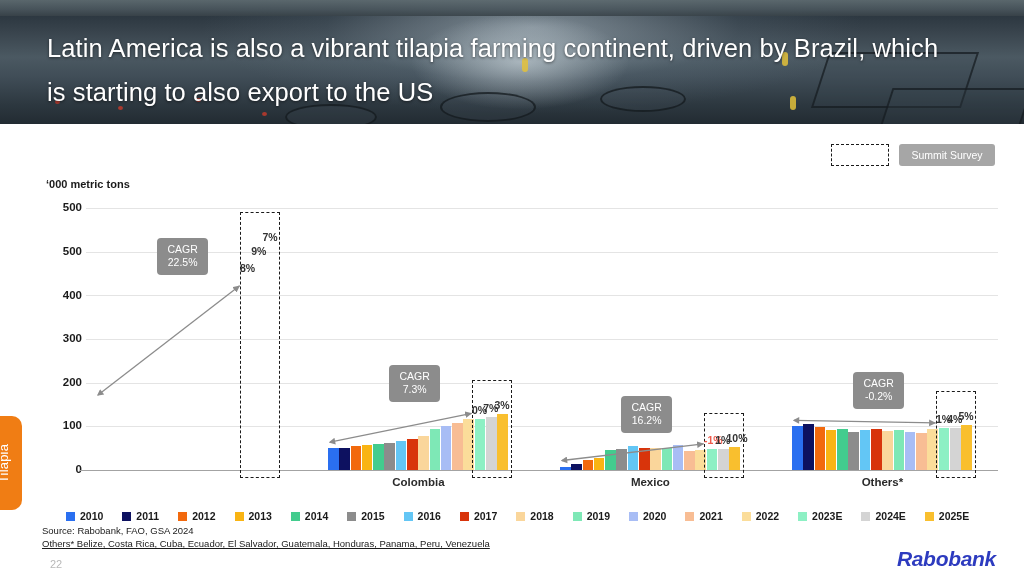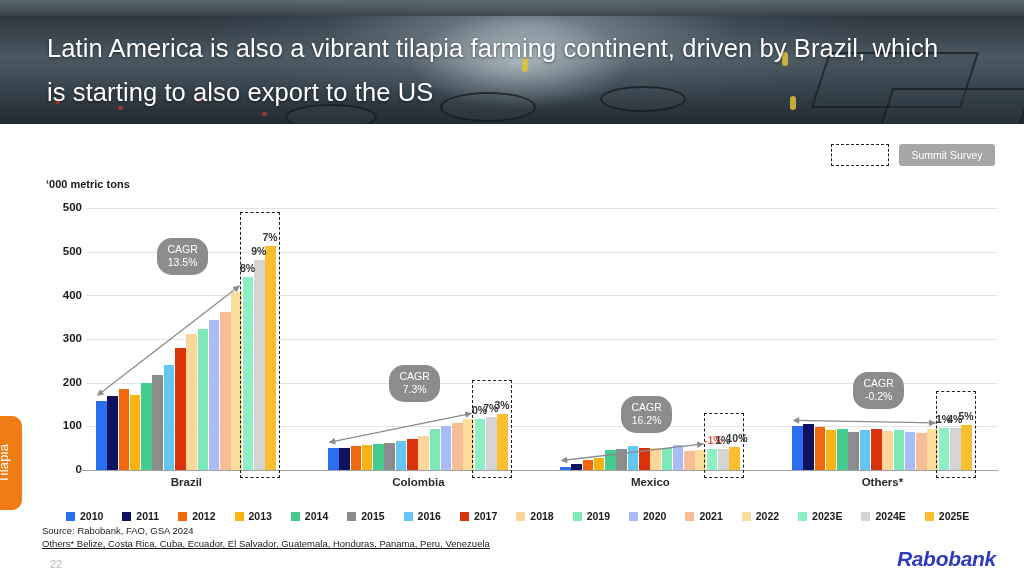--- a/index.html
+++ b/index.html
@@ -110,21 +110,21 @@
     pointer-events:none;
   }
   .pct {
     position:absolute; font-size:10.5px; font-weight:bold; color:#333;
     white-space:nowrap;
   }
   .pct.neg { color:#f05a4b; }
 
   
   .cagr {
-    position:absolute; background:#8c8c8c; border-radius:15px;
+    position:absolute; background:#8c8c8c; border-radius:4px;
     color:#ffffff; text-align:center; padding:5px 10px 6px;
     font-size:10.5px; line-height:13px;
   }
   .arrow-svg { position:absolute; overflow:visible; }
 
   
   .legend {
     position:absolute; left:66px; top:509px; width:944px; height:14px;
     display:flex; align-items:center;
   }
@@ -197,48 +197,27 @@
     </div>
 
   <div class="plot" id="plot">
     <div class="axis-base"></div>
   <div class="gridline" style="top: 218.333px;"></div>
       <div class="gridline" style="top: 174.667px;"></div>
       <div class="gridline" style="top: 131px;"></div>
       <div class="gridline" style="top: 87.3333px;"></div>
       <div class="gridline" style="top: 43.6667px;"></div>
       <div class="gridline" style="top: 0px;"></div>
-      <div class="group" style="left: 10px; width: 180.8px;">
-        <div class="bars" style="width: 180.8px;">
-          <div class="bar" title="2010: 158" style="height: 68.9933px; background: rgb(42, 111, 240);"></div>
-          <div class="bar" title="2011: 170" style="height: 74.2333px; background: rgb(13, 17, 96);"></div>
-          <div class="bar" title="2012: 185" style="height: 80.7833px; background: rgb(242, 105, 13);"></div>
-          <div class="bar" title="2013: 172" style="height: 75.1067px; background: rgb(249, 180, 19);"></div>
-          <div class="bar" title="2014: 200" style="height: 87.3333px; background: rgb(67, 204, 142);"></div>
-          <div class="bar" title="2015: 218" style="height: 95.1933px; background: rgb(140, 140, 140);"></div>
-          <div class="bar" title="2016: 240" style="height: 104.8px; background: rgb(99, 198, 245);"></div>
-          <div class="bar" title="2017: 280" style="height: 122.267px; background: rgb(216, 52, 11);"></div>
-          <div class="bar" title="2018: 312" style="height: 136.24px; background: rgb(250, 214, 155);"></div>
-          <div class="bar" title="2019: 322" style="height: 140.607px; background: rgb(126, 232, 182);"></div>
-          <div class="bar" title="2020: 343" style="height: 149.777px; background: rgb(168, 189, 245);"></div>
-          <div class="bar" title="2021: 361" style="height: 157.637px; background: rgb(248, 189, 148);"></div>
-          <div class="bar" title="2022: 408" style="height: 178.16px; background: rgb(251, 221, 154);"></div>
-          <div class="bar" title="2023E: 442" style="height: 193.007px; background: rgb(141, 240, 196);"></div>
-          <div class="bar" title="2024E: 480" style="height: 209.6px; background: rgb(212, 212, 212);"></div>
-          <div class="bar" title="2025E: 514" style="height: 224.447px; background: rgb(249, 191, 46);"></div>
-        </div>
-        <div class="grp-label">Brazil</div>
-      </div>
       <div class="fc-box" style="left: 153.9px; top: 3.55333px; width: 39.9px; height: 266.447px;"></div>
       <div class="pct" style="left: 153.9px; top: 53.9933px;">8%</div>
       <div class="pct" style="left: 165.2px; top: 37.4px;">9%</div>
       <div class="pct" style="left: 176.5px; top: 22.5533px;">7%</div>
       <div class="cagr" style="left: 71.472px; top: 29.84px;">
         <div>CAGR</div>
-        <div>13.5%</div>
+        <div>22.5%</div>
       </div>
       <svg class="arrow-svg" width="912" height="262" style="left: 0px; top: 0px;">
         <defs>
           <marker id="startg0" markerWidth="7" markerHeight="7" refX="1" refY="2.6" orient="auto">
             <path d="M5,0 L5,5.2 L0,2.6 z" fill="#8c8c8c"></path>
           </marker>
           <marker id="endg0" markerWidth="7" markerHeight="7" refX="5" refY="2.6" orient="auto">
             <path d="M0,0 L0,5.2 L5.4,2.6 z" fill="#8c8c8c"></path>
           </marker>
         </defs>

